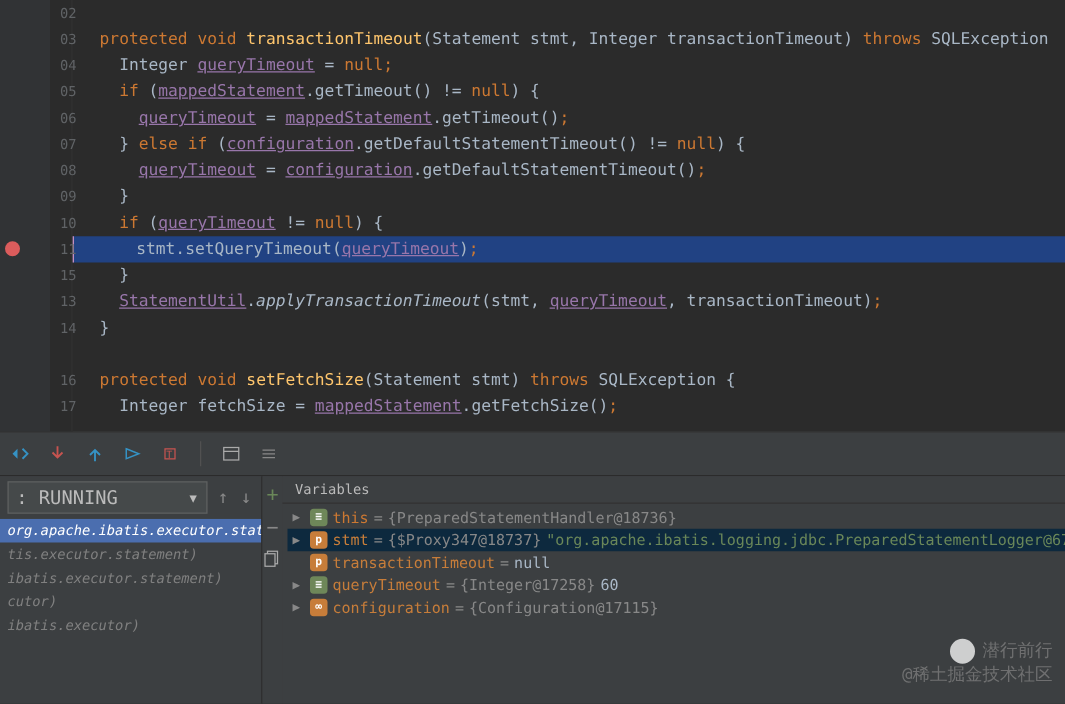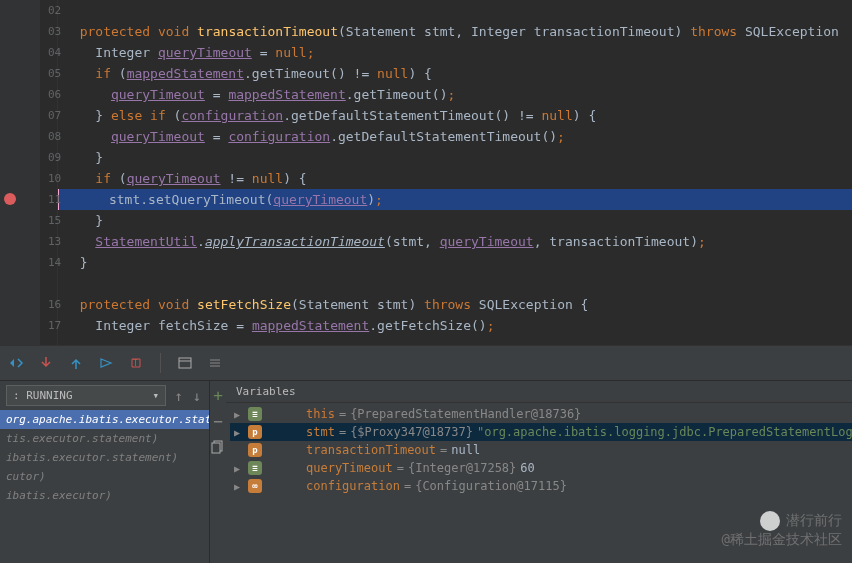--- a/index.html
+++ b/index.html
@@ -55,21 +55,21 @@
     .current-line {
       background: #214283;
       border-left: 1px solid #f9a8d4;
       margin-left: -6px;
       padding-left: 3px;
     }
     .kw { color: #cc7832; }
     .method { color: #ffc66d; }
     .null { color: #cc7832; }
     .local { color: #9876aa; text-decoration: underline; }
-    .static-m { color: #a9b7c6; font-style: italic; text-decoration: underline; }
+    .static-m { color: #a9b7c6; font-style: italic; }
     .punct { color: #cc7832; }
     .paren { color: #a9b7c6; }
     .ident { color: #a9b7c6; }
 
     .debug-toolbar {
       height: 36px;
       background: #3c3f41;
       border-top: 1px solid #323232;
       border-bottom: 1px solid #2b2b2b;
       display: flex;
@@ -107,21 +107,21 @@
       align-items: center;
       gap: 6px;
       padding: 4px 6px;
     }
     .thread-selector {
       flex: 1;
       background: #45494a;
       color: #bbbbbb;
       border: 1px solid #5e6060;
       padding: 3px 6px;
-      font-size: 11px;
+      font-size: 15px;
       display: flex;
       justify-content: space-between;
       align-items: center;
     }
     .nav-arrow { color: #888; cursor: pointer; padding: 0 2px; font-size: 14px; }
     .frames-list { flex: 1; overflow: hidden; font-size: 11px; }
     .frame-item {
       padding: 3px 6px;
       color: #808080;
       font-style: italic;
@@ -169,21 +169,21 @@
       font-size: 9px;
       display: inline-flex;
       align-items: center;
       justify-content: center;
       color: #fff;
       font-weight: bold;
     }
     .icon-field { background: #c77d3a; }
     .icon-param { background: #c77d3a; }
     .icon-obj { background: #6e8759; }
-    .var-name { color: #c77d3a; margin-left: 40px; }
+    .var-name { color: #c77d3a; }
     .var-eq { color: #888; }
     .var-type { color: #888; }
     .var-val { color: #a9b7c6; }
     .var-str { color: #6a8759; }
     .watermark {
       position: absolute;
       right: 10px;
       bottom: 14px;
       color: #808080;
       font-size: 14px;

